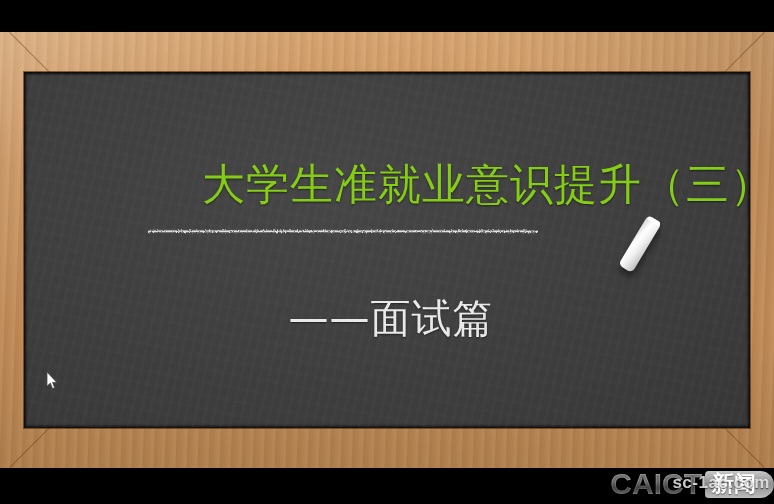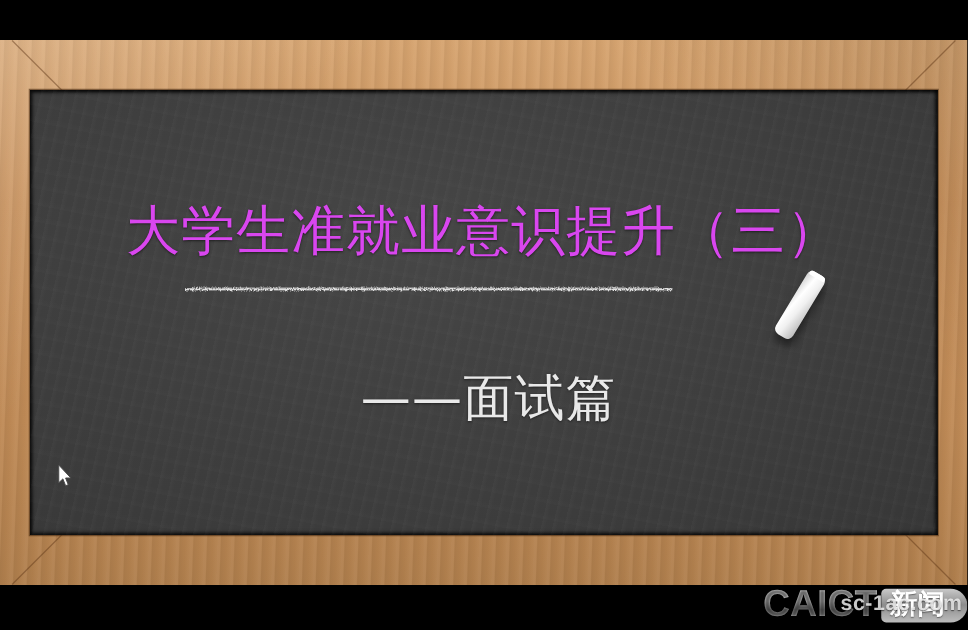--- a/index.html
+++ b/index.html
@@ -168,23 +168,23 @@
     margin-top: 2px;
     font-family: "Liberation Sans", sans-serif;
   }
 
   
   .title {
     position: absolute;
     left: 0;
     right: 0;
     top: 156px;
-    text-align: center;
+    text-align: right;
     font-size: 43px;
-    color: #d946ef;
+    color: #84cc16;
     font-family: Liberation Mono, monospace;
     letter-spacing: 1px;
     white-space: nowrap;
     text-shadow: 0 1px 2px rgba(0,0,0,0.55);
     z-index: 4;
   }
 
   .chalk-underline {
     position: absolute;
     left: 148px;

